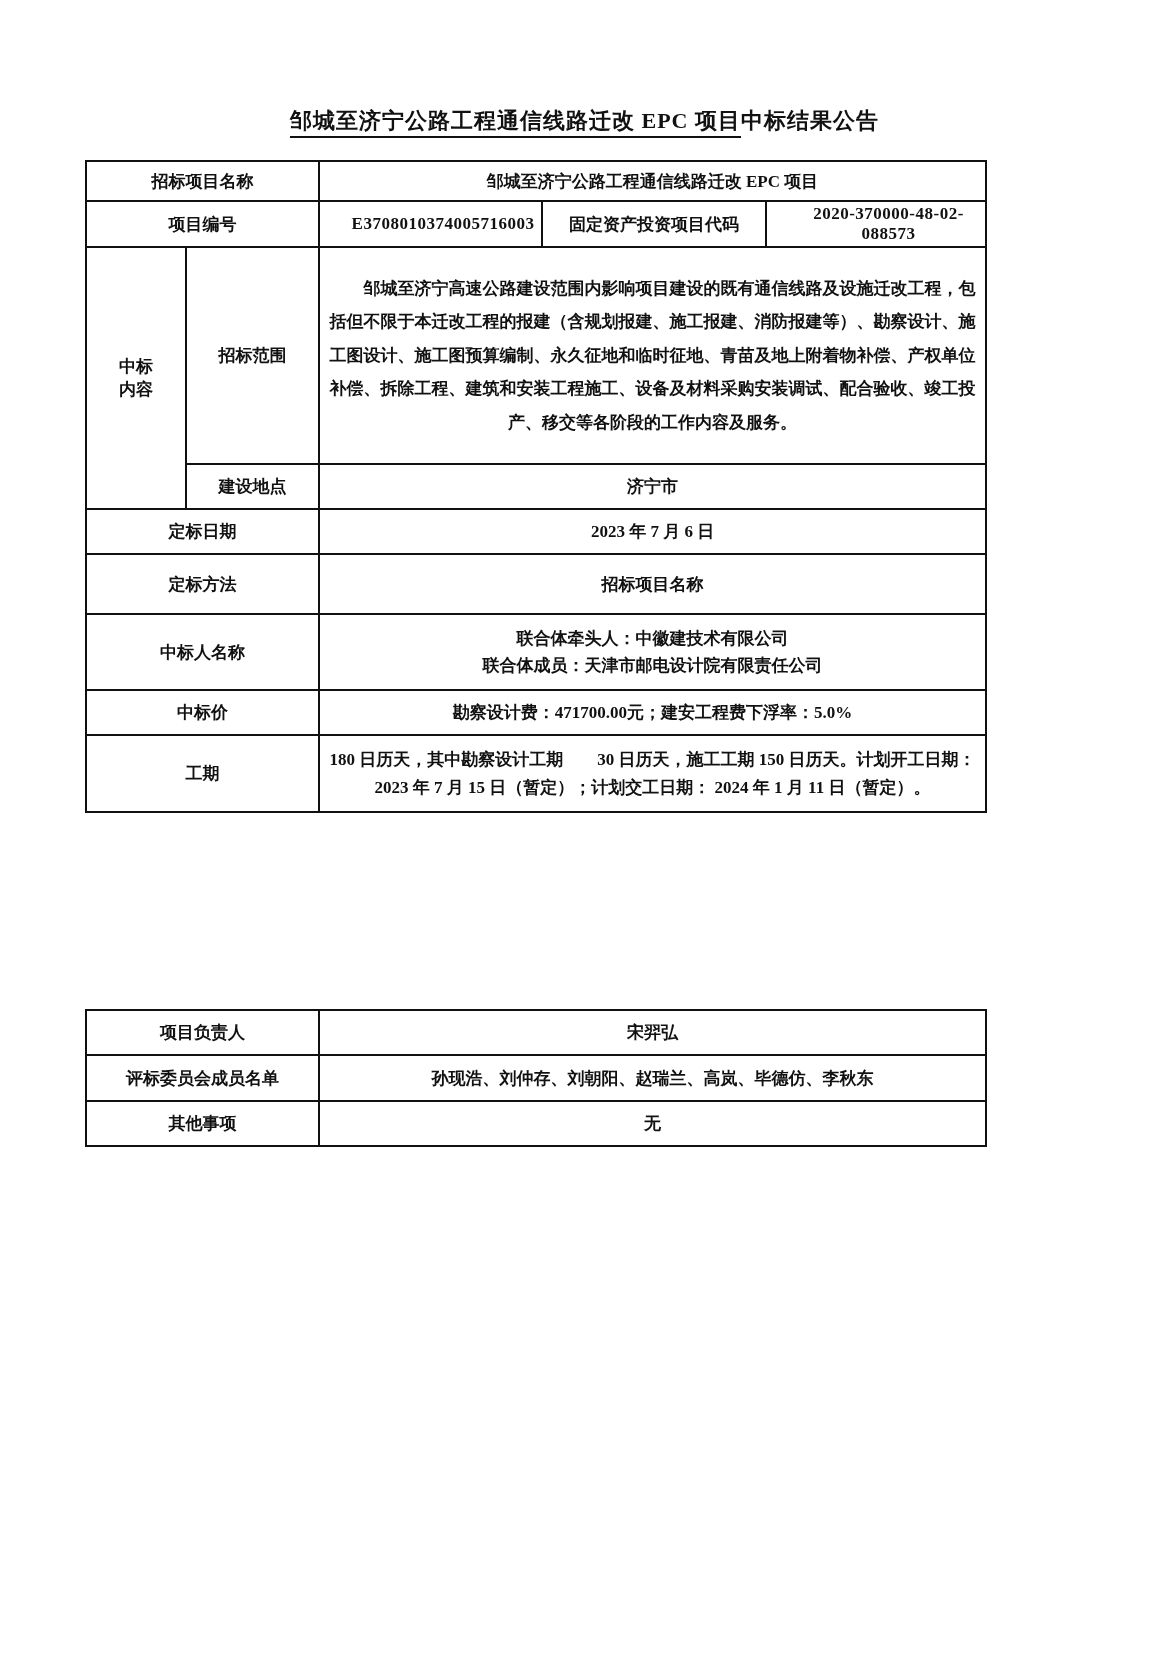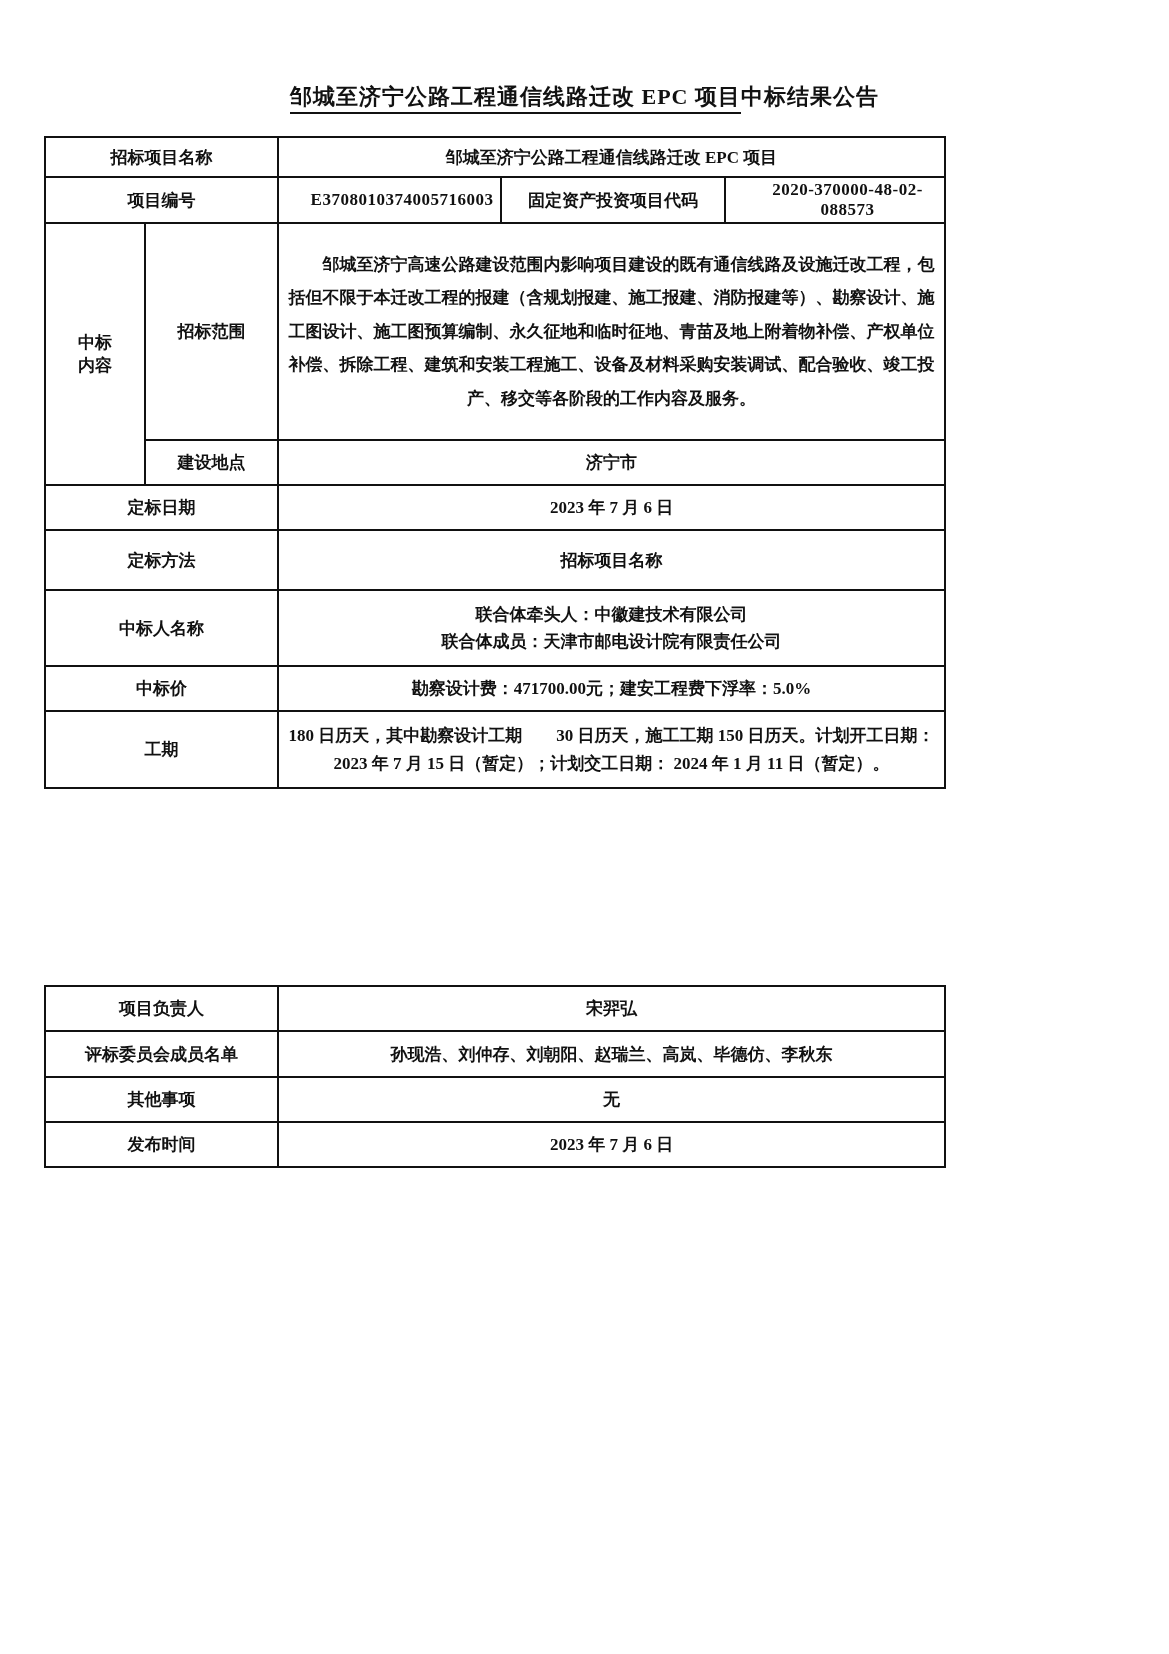--- a/index.html
+++ b/index.html
@@ -9,37 +9,37 @@
     color: #111111;
     width: 1169px;
     height: 1654px;
     position: relative;
     overflow: hidden;
   }
   .page { width: 1169px; height: 1654px; }
 
   
   .doc-title {
-    padding-top: 82px;
+    padding-top: 106px;
     text-align: center;
     font-size: 22px;
     font-weight: bold;
     letter-spacing: 1px;
     white-space: nowrap;
   }
   .doc-title .u {
     border-bottom: 2px solid #111;
     padding-bottom: 3px;
   }
 
   
   table.sheet {
     border-collapse: collapse;
     table-layout: fixed;
-    margin-left: 44px;
+    margin-left: 85px;
     width: 900px;
     font-size: 17px;
   }
   table.sheet td {
     border: 2px solid #111;
     vertical-align: middle;
     font-weight: bold;
   }
   .t1 { margin-top: 24px; }
   .t2 { margin-top: 196px; }
@@ -143,20 +143,16 @@
       <td class="val">宋羿弘</td>
     </tr>
     <tr style="height:46px">
       <td class="lbl">评标委员会成员名单</td>
       <td class="val">孙现浩、刘仲存、刘朝阳、赵瑞兰、高岚、毕德仿、李秋东</td>
     </tr>
     <tr style="height:39px">
       <td class="lbl">其他事项</td>
       <td class="val">无</td>
     </tr>
-    <tr style="height:32px">
-      <td class="lbl">发布时间</td>
-      <td class="val">2023 年 7 月 6 日</td>
-    </tr>
   </tbody>
     </table>
 
 </div>
 
 </body></html>

